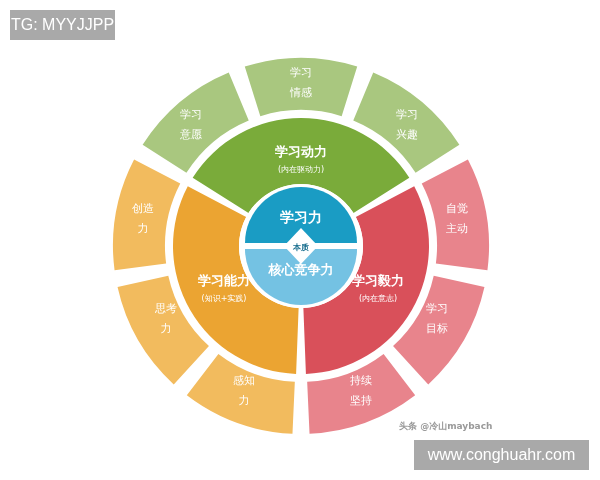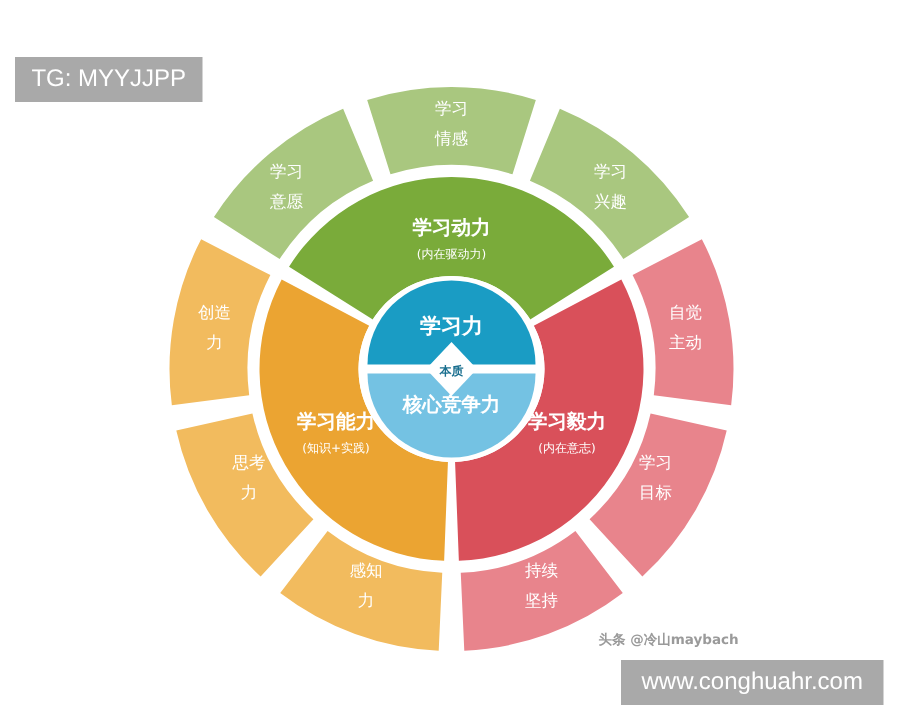--- a/index.html
+++ b/index.html
@@ -1,19 +1,19 @@
 <!DOCTYPE html>
 <html><head>
 <meta charset="utf-8">
 <style>
   html, body { margin: 0; padding: 0; }
   body { width: 600px; height: 480px; background: #ffffff; position: relative; overflow: hidden;
          font-family: "DejaVu Sans", "Liberation Sans", sans-serif; }
   .tag { position: absolute; background: #a9a9a9; color: #ffffff; font-family: "Liberation Sans", sans-serif; }
-  #tg-tag { left: 10px; top: 10px; width: 125px; height: 30px; line-height: 30px; font-size: 16px; text-align: center; margin-top: 28px; }
+  #tg-tag { left: 10px; top: 10px; width: 105px; height: 30px; line-height: 30px; font-size: 16px; text-align: center; }
   #site-tag { left: 414px; top: 440px; width: 175px; height: 30px; line-height: 30px; font-size: 16px; text-align: center; }
   #watermark { position: absolute; left: 399px; top: 420px; font-size: 9px; color: #9a9a9a; font-family: "DejaVu Sans", sans-serif; font-weight: bold; }
   svg { position: absolute; left: 0; top: 0; }
   svg text { font-family: "DejaVu Sans", sans-serif; }
 </style>
 </head>
 <body>
 
 <div class="tag" id="tg-tag">TG: MYYJJPP</div>
 

